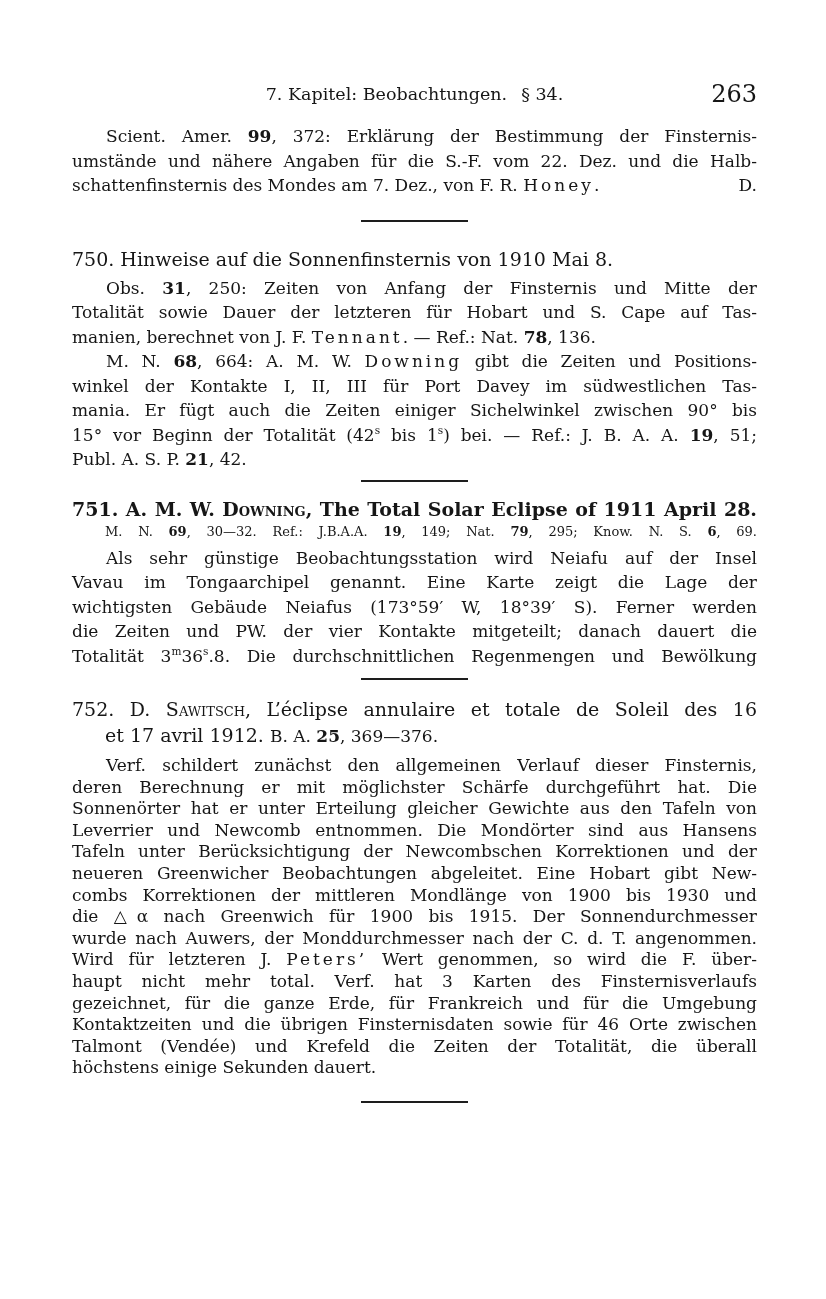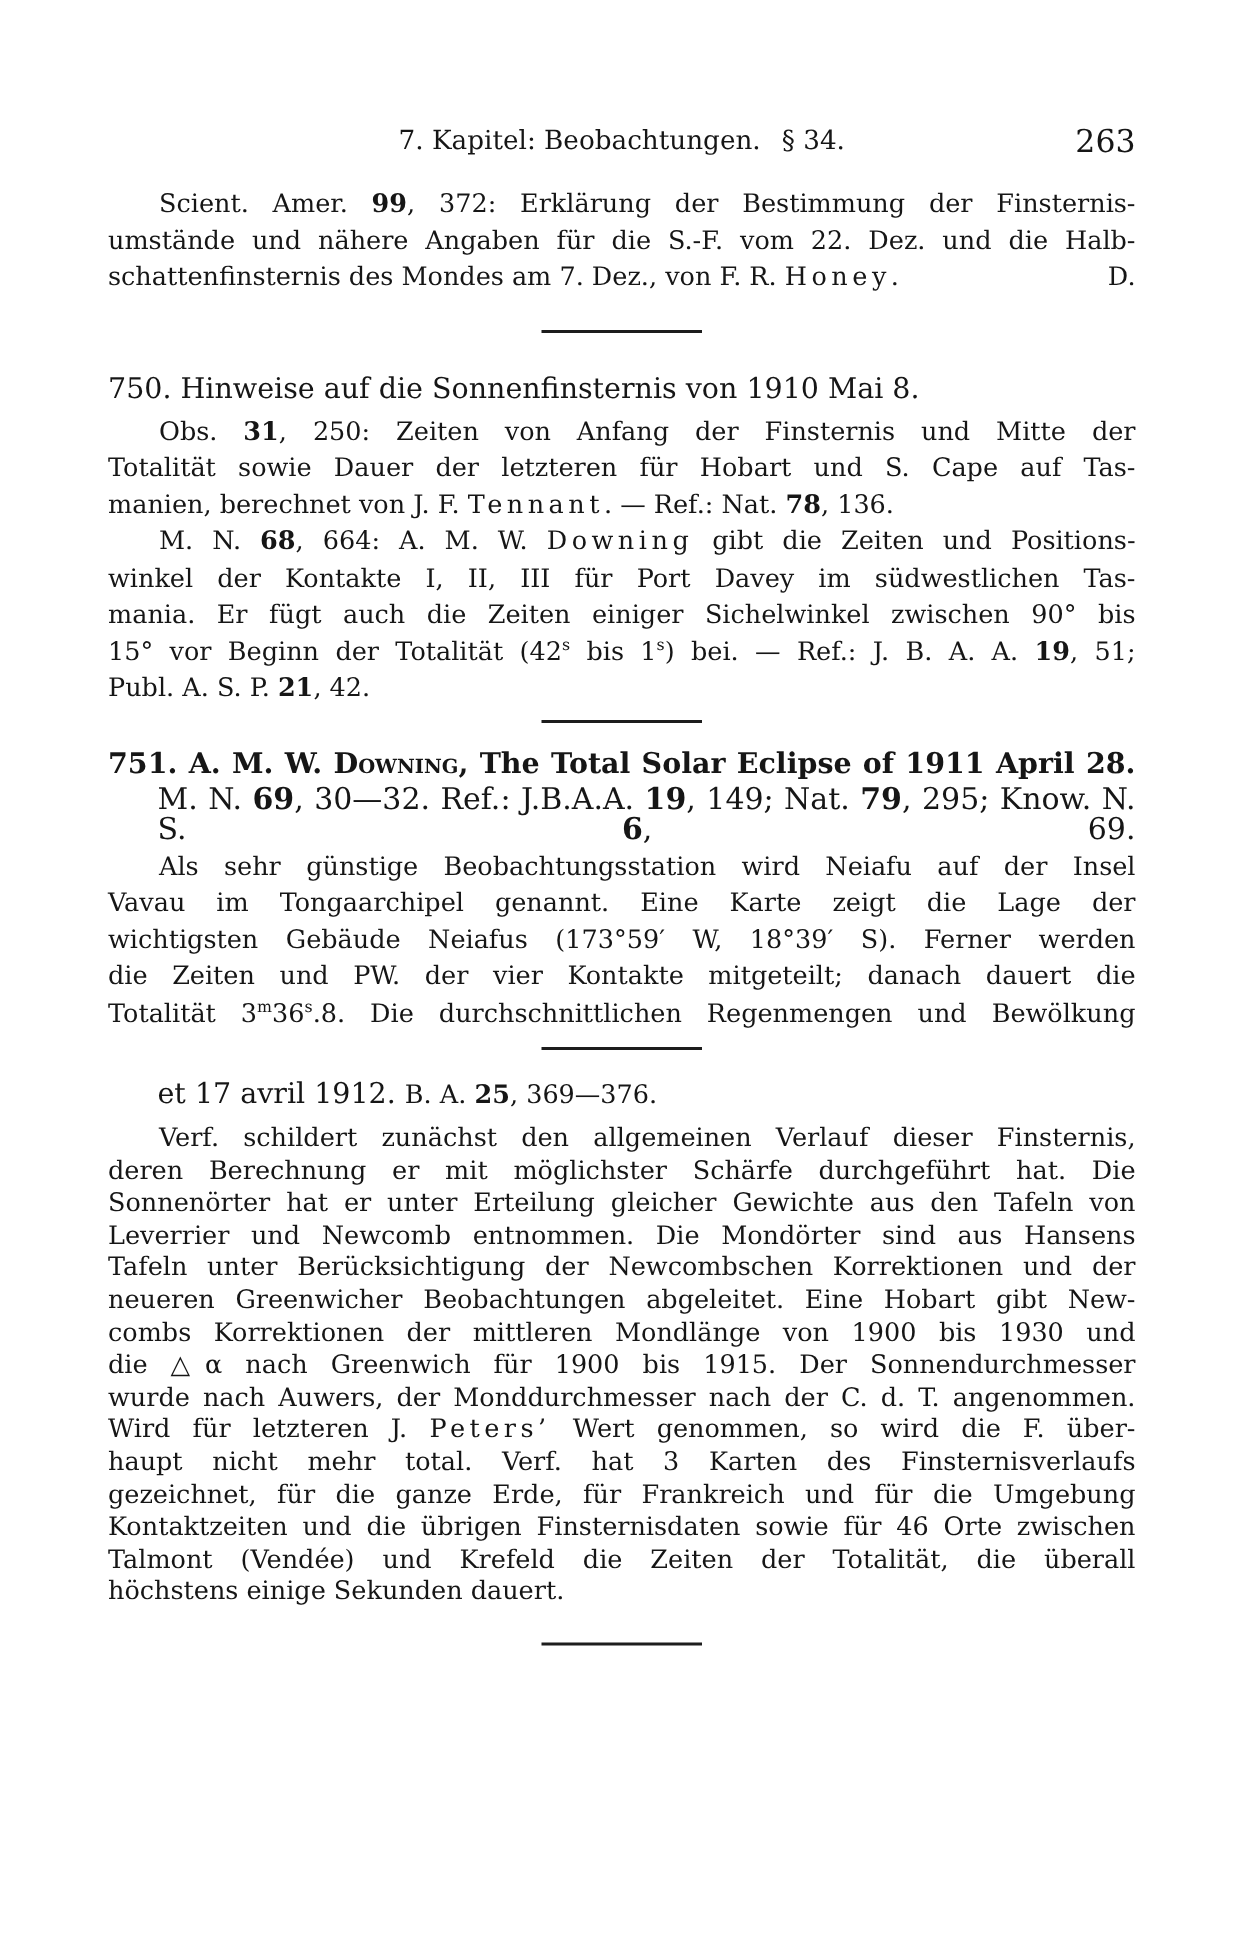--- a/index.html
+++ b/index.html
@@ -19,26 +19,26 @@
     position: relative;
     text-align: center;
     font-size: 17.5px;
     height: 22px;
     line-height: 20px;
     white-space: nowrap;
   }
   .section-mark { margin-left: 14px; }
   .pagenum {
     position: absolute; right: 0; top: 0;
-    font-size: 21px;
+    font-size: 24px;
   }
   .block { font-size: 17px; line-height: 24.5px; }
   .block.tight { line-height: 21.6px; }
   .block.heading { font-size: 19px; line-height: 26px; }
-  .block.refline { font-size: 20px; line-height: 20px; }
+  .block.refline { font-size: 13px; line-height: 20px; }
   .line { text-align: left; }
   .line.just { text-align: justify; text-align-last: justify; }
   .line.ind1 { text-indent: 34px; }
   .line.ind2 { padding-left: 33px; }
   .seg.b  { font-weight: bold; }
   .seg.sp { letter-spacing: 3px; }
   .seg.sc { font-variant: small-caps; }
   .seg.sm { font-size: 17px; }
   .seg.right { float: right; }
   sup.seg { font-size: 0.62em; line-height: 0; vertical-align: super; }
@@ -101,20 +101,21 @@
       </div>
       <div class="block para mt-p751">
         <div class="line just ind1"><span class="seg">Als sehr günstige Beobachtungsstation wird Neiafu auf der Insel</span></div>
         <div class="line just"><span class="seg">Vavau im Tongaarchipel genannt.  Eine Karte zeigt die Lage der</span></div>
         <div class="line just"><span class="seg">wichtigsten Gebäude Neiafus (173°59′ W, 18°39′ S).  Ferner werden</span></div>
         <div class="line just"><span class="seg">die Zeiten und PW. der vier Kontakte mitgeteilt; danach dauert die</span></div>
         <div class="line just"><span class="seg">Totalität 3</span><sup class="seg">m</sup><span class="seg">36</span><sup class="seg">s</sup><span class="seg">.8.  Die durchschnittlichen Regenmengen und Bewölkung</span></div>
       </div>
       <div class="rule r3"></div>
       <div class="block heading mt-h752">
+        <div class="line just"><span class="seg">752. D. </span><span class="seg sc">Sawitsch</span><span class="seg">, L’éclipse annulaire et totale de Soleil des 16</span></div>
         <div class="line ind2"><span class="seg">et 17 avril 1912.  </span><span class="seg sm">B. A. </span><span class="seg b sm">25</span><span class="seg sm">, 369—376.</span></div>
       </div>
       <div class="block para tight mt-p752">
         <div class="line just ind1"><span class="seg">Verf. schildert zunächst den allgemeinen Verlauf dieser Finsternis,</span></div>
         <div class="line just"><span class="seg">deren Berechnung er mit möglichster Schärfe durchgeführt hat.  Die</span></div>
         <div class="line just"><span class="seg">Sonnenörter hat er unter Erteilung gleicher Gewichte aus den Tafeln von</span></div>
         <div class="line just"><span class="seg">Leverrier und Newcomb entnommen.  Die Mondörter sind aus Hansens</span></div>
         <div class="line just"><span class="seg">Tafeln unter Berücksichtigung der Newcombschen Korrektionen und der</span></div>
         <div class="line just"><span class="seg">neueren Greenwicher Beobachtungen abgeleitet.  Eine Hobart gibt New-</span></div>
         <div class="line just"><span class="seg">combs Korrektionen der mittleren Mondlänge von 1900 bis 1930 und</span></div>

